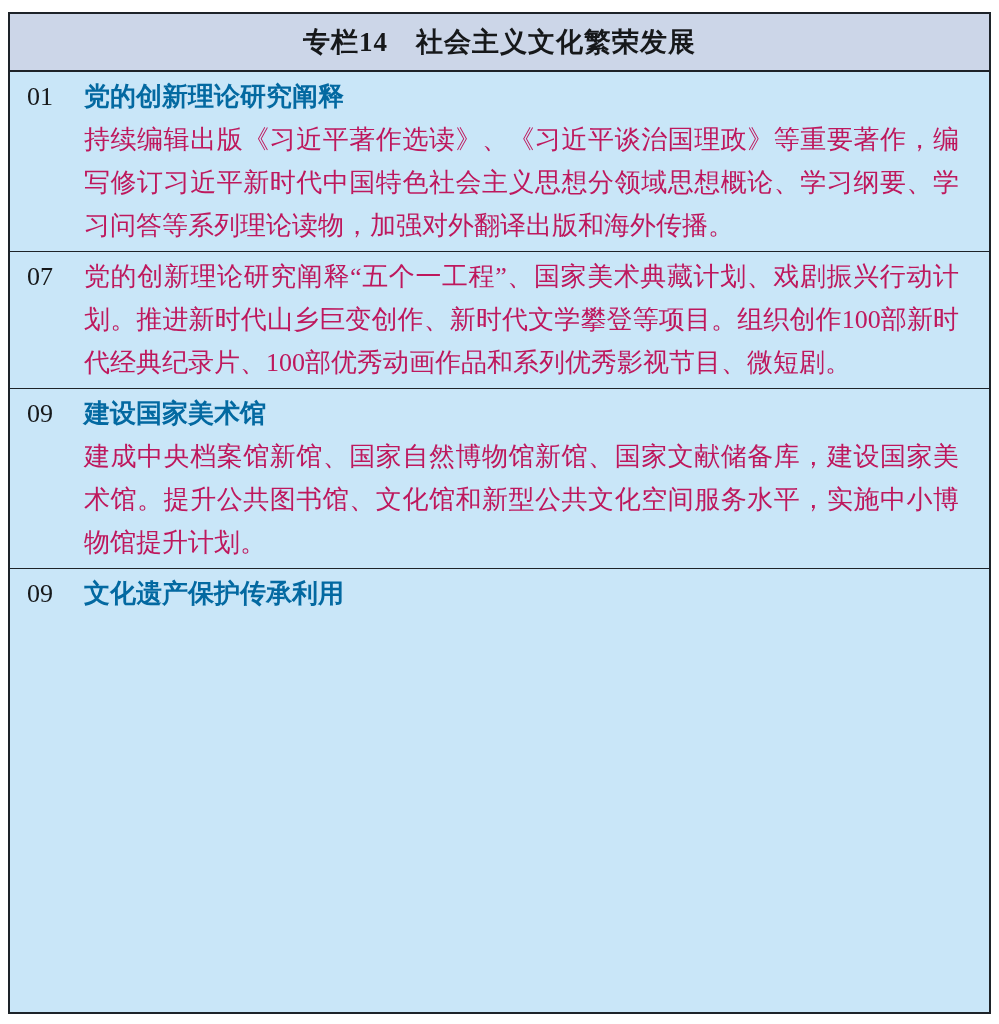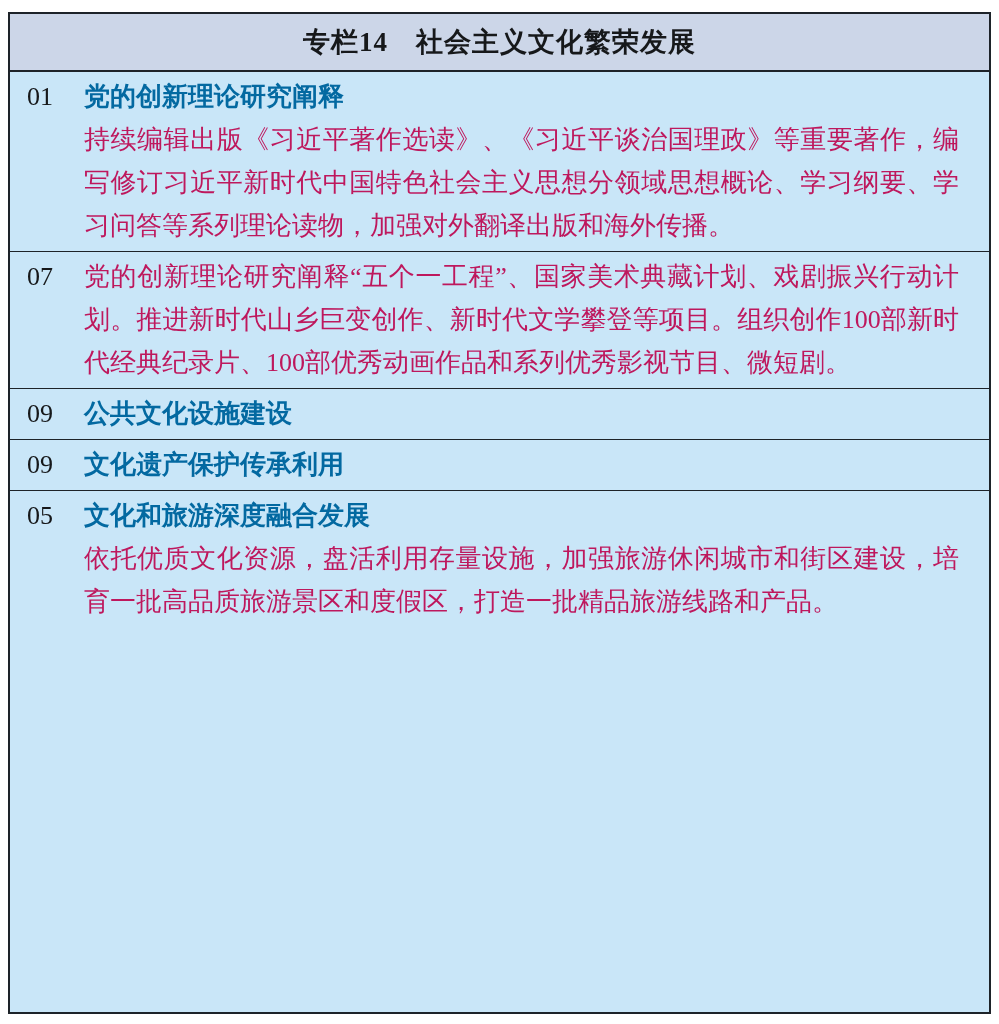--- a/index.html
+++ b/index.html
@@ -90,29 +90,25 @@
         <p class="sec-body">持续编辑出版《习近平著作选读》、《习近平谈治国理政》等重要著作，编写修订习近平新时代中国特色社会主义思想分领域思想概论、学习纲要、学习问答等系列理论读物，加强对外翻译出版和海外传播。</p>
       </div>
 
       <div class="section">
         <span class="sec-num">07</span>
         <p class="sec-body">党的创新理论研究阐释“五个一工程”、国家美术典藏计划、戏剧振兴行动计划。推进新时代山乡巨变创作、新时代文学攀登等项目。组织创作100部新时代经典纪录片、100部优秀动画作品和系列优秀影视节目、微短剧。</p>
       </div>
 
       <div class="section">
         <span class="sec-num">09</span>
-        <div class="sec-heading">公共文化设施建设</div>
+        <div class="sec-heading">建设国家美术馆</div>
+        <p class="sec-body">建成中央档案馆新馆、国家自然博物馆新馆、国家文献储备库，建设国家美术馆。提升公共图书馆、文化馆和新型公共文化空间服务水平，实施中小博物馆提升计划。</p>
       </div>
 
       <div class="section">
         <span class="sec-num">09</span>
         <div class="sec-heading">文化遗产保护传承利用</div>
       </div>
 
-      <div class="section">
-        <span class="sec-num">05</span>
-        <div class="sec-heading">文化和旅游深度融合发展</div>
-        <p class="sec-body">依托优质文化资源，盘活利用存量设施，加强旅游休闲城市和街区建设，培育一批高品质旅游景区和度假区，打造一批精品旅游线路和产品。</p>
-      </div>
 
     </div>
   </div>
 </div>
 
 </body></html>

